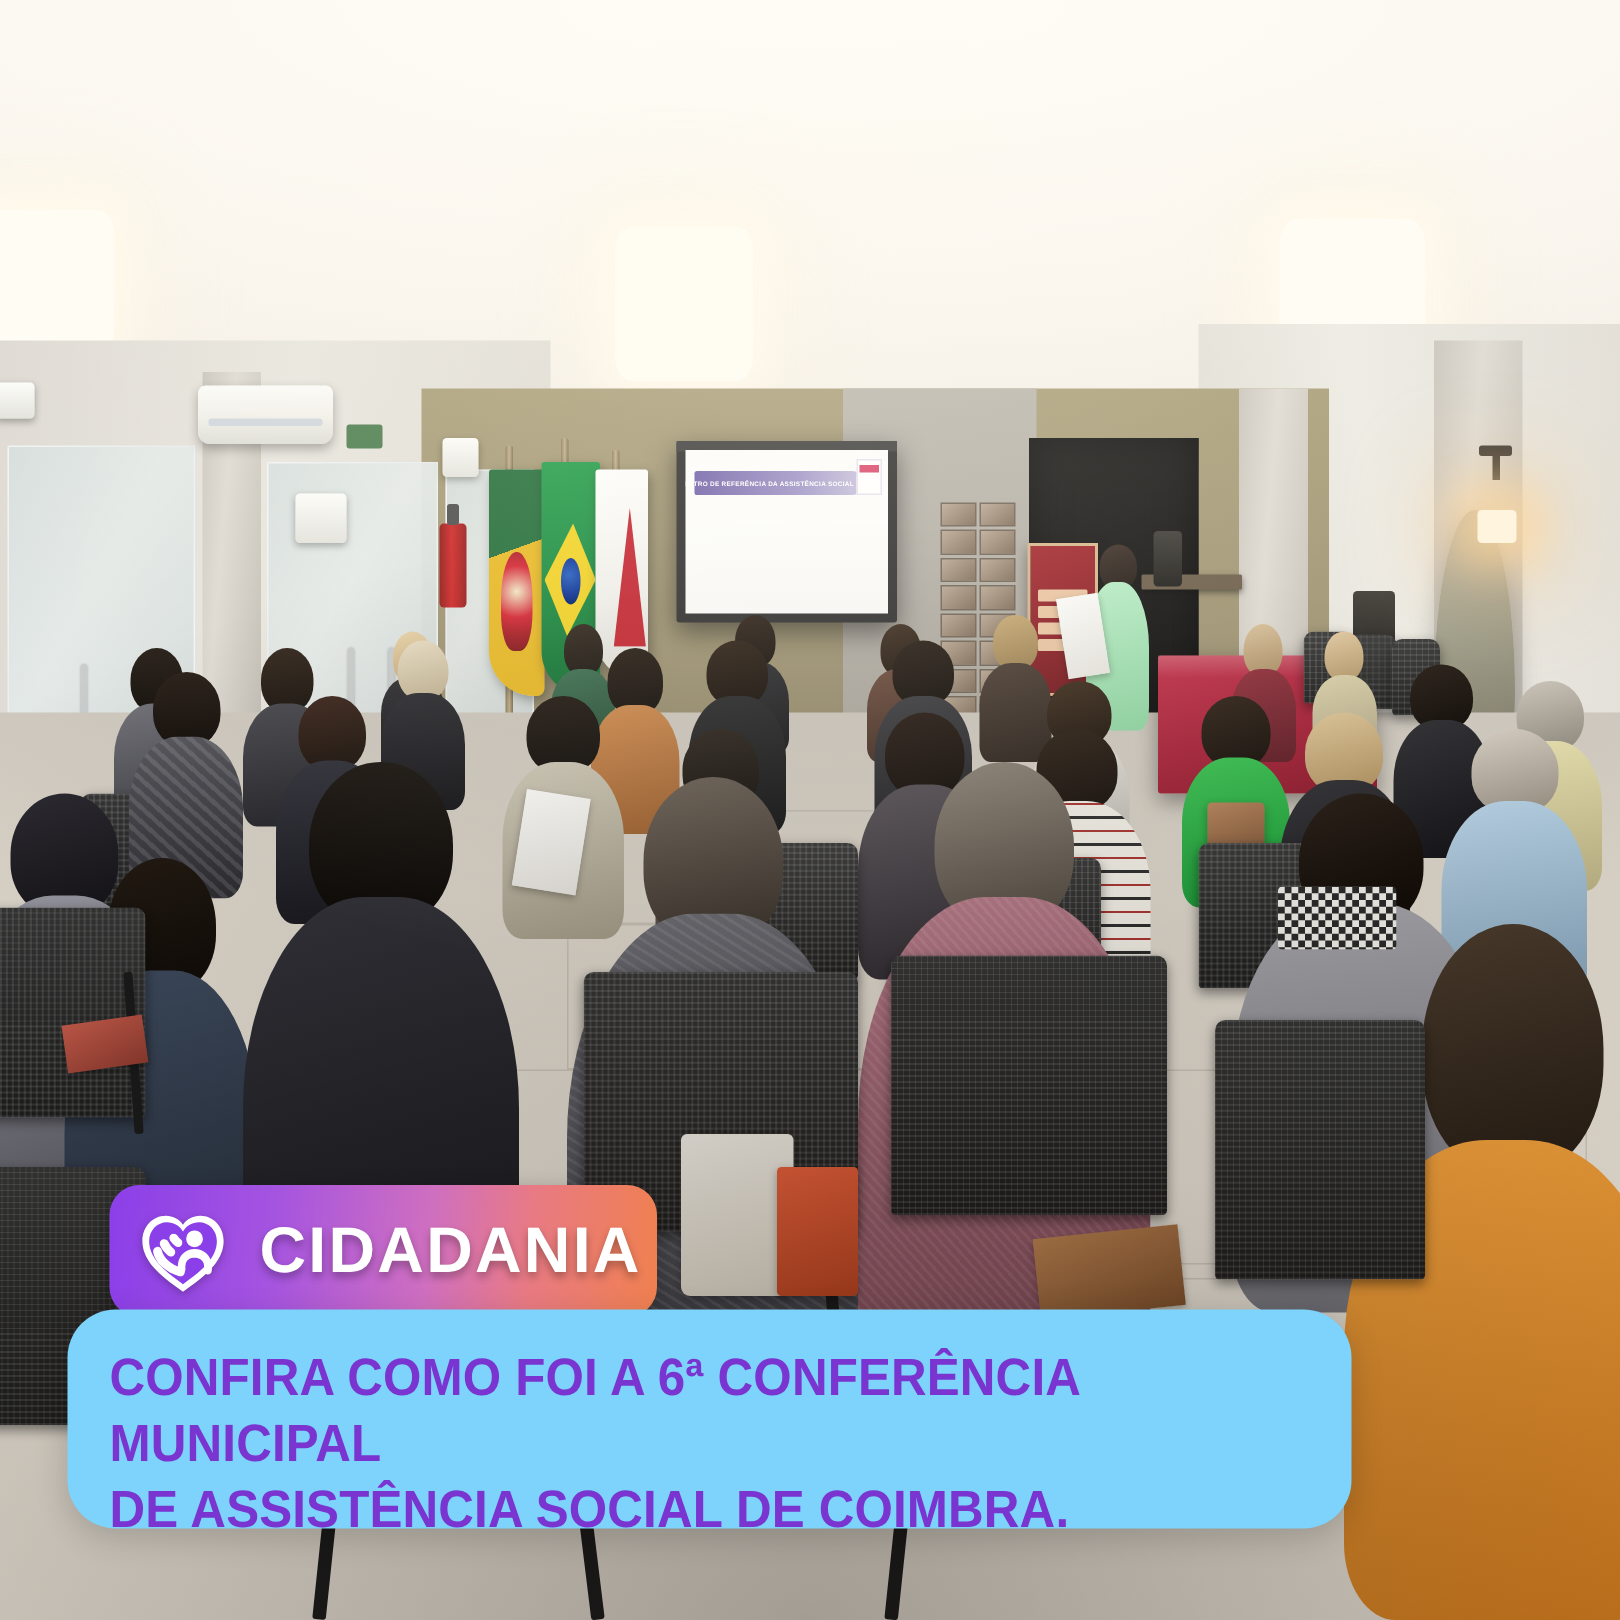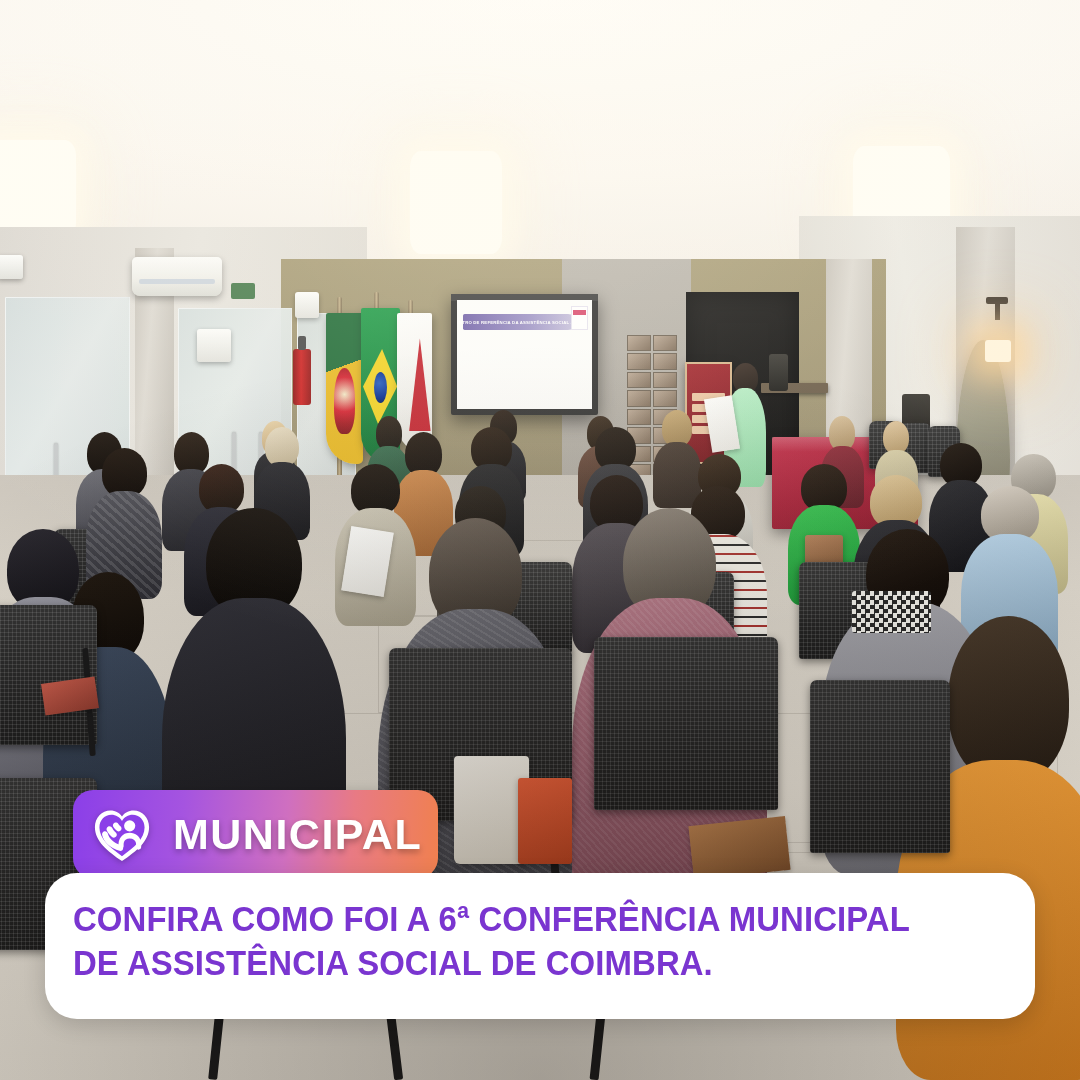--- a/index.html
+++ b/index.html
@@ -183,22 +183,22 @@
   }
   .badge-icon{width:58px;height:56px;flex:0 0 auto;position:relative;
     filter:drop-shadow(0 2px 3px rgba(0,0,0,.25));}
   .badge-label{
     color:#fff;font-size:43px;font-weight:700;letter-spacing:1.5px;line-height:1;
     text-shadow:0 3px 6px rgba(0,0,0,.30);
   }
 
   
   .caption-card{
-    position:absolute;left:45px;top:873px;width:990px;height:146px;
-    background:#ffffff;border-radius:32px;
+    position:absolute;left:45px;top:873px;width:856px;height:146px;
+    background:#7dd3fc;border-radius:32px;
     box-shadow:0 6px 22px rgba(0,0,0,.16);
     padding:24px 30px 0 28px;
   }
   .caption-text{
     color:#7a35d0;font-size:35px;font-weight:700;line-height:1.25;
     letter-spacing:.1px;text-transform:uppercase;
     font-family:"Liberation Sans Narrow","Liberation Sans","DejaVu Sans Condensed",sans-serif;
     transform:scaleX(.94);transform-origin:left center;
     white-space:pre-line;
   }
@@ -525,21 +525,21 @@
       <svg viewBox="0 0 64 62" width="58" height="56" aria-hidden="true">
         <path fill="#ffffff" d="M32 61C16 50 2 39 2 23.5 2 13 9.7 5 19.2 5c5.6 0 10.2 2.6 12.8 6.6C34.6 7.6 39.2 5 44.8 5 54.3 5 62 13 62 23.5 62 39 48 50 32 61z"></path>
         <path fill="#8B3FE8" d="M32 55.5C18.5 45.8 7 36.3 7 23.8 7 15.7 13 9.8 20.2 9.8c5.1 0 9.2 2.6 11.8 6.8 2.6-4.2 6.7-6.8 11.8-6.8C51 9.8 57 15.7 57 23.8c0 12.5-11.5 22-25 31.7z"></path>
         <circle cx="40.5" cy="22" r="6.2" fill="#ffffff"></circle>
         <path fill="#ffffff" d="M40.5 29.5c-5.4 0-9.6 3.1-11.4 7.8-.9 2.3-1.1 5-.9 7.5.1 1.6 1.5 2.7 3.1 2.5 1.5-.2 2.6-1.5 2.5-3.1-.1-1.6 0-3.2.4-4.4.9-2.3 2.9-3.8 6.3-3.8 3.8 0 6.2 1.9 6.9 4.7.3 1.4.3 3 .1 4.4-.2 1.6.9 3 2.5 3.2 1.6.2 3-.9 3.2-2.5.3-2.1.3-4.5-.2-6.6-1.3-5.4-5.9-9.7-12.5-9.7z"></path>
         <path fill="#ffffff" d="M12.5 28c-1.8.5-2.9 2.3-2.5 4.1.8 3.8 3 7.3 6 10.2 3.8 3.6 8.6 6.1 13.2 7.3 1.8.5 3.6-.6 4-2.4.4-1.8-.6-3.6-2.4-4-3.6-.9-7.4-2.9-10.2-5.6-2.2-2.1-3.7-4.5-4.2-6.9-.4-1.8-2.1-3.2-3.9-2.7z"></path>
         <path fill="#ffffff" d="M16.8 22.6c-1.7.8-2.4 2.8-1.6 4.5 1.3 2.8 3.3 5.2 5.7 7.2 1.4 1.2 3.5 1 4.6-.4 1.2-1.4 1-3.5-.4-4.6-1.6-1.3-2.9-2.9-3.7-4.7-.8-1.7-2.9-2.7-4.6-2z"></path>
         <path fill="#ffffff" d="M23.4 18.7c-1.5 1-1.9 3-.9 4.5 1 1.6 2.3 3 3.8 4.2 1.4 1.1 3.4.9 4.5-.5 1.1-1.4.9-3.4-.5-4.5-.9-.7-1.7-1.6-2.3-2.6-1-1.5-3.1-2-4.6-1.1z"></path>
       </svg>
     </div>
-    <div class="badge-label">MUNICIPAL</div>
+    <div class="badge-label">CIDADANIA</div>
   </div>
 
   <div class="caption-card">
     <div class="caption-text">CONFIRA COMO FOI A 6ª CONFERÊNCIA MUNICIPAL
 DE ASSISTÊNCIA SOCIAL DE COIMBRA.</div>
   </div>
 
 </div>
 
 </body></html>

